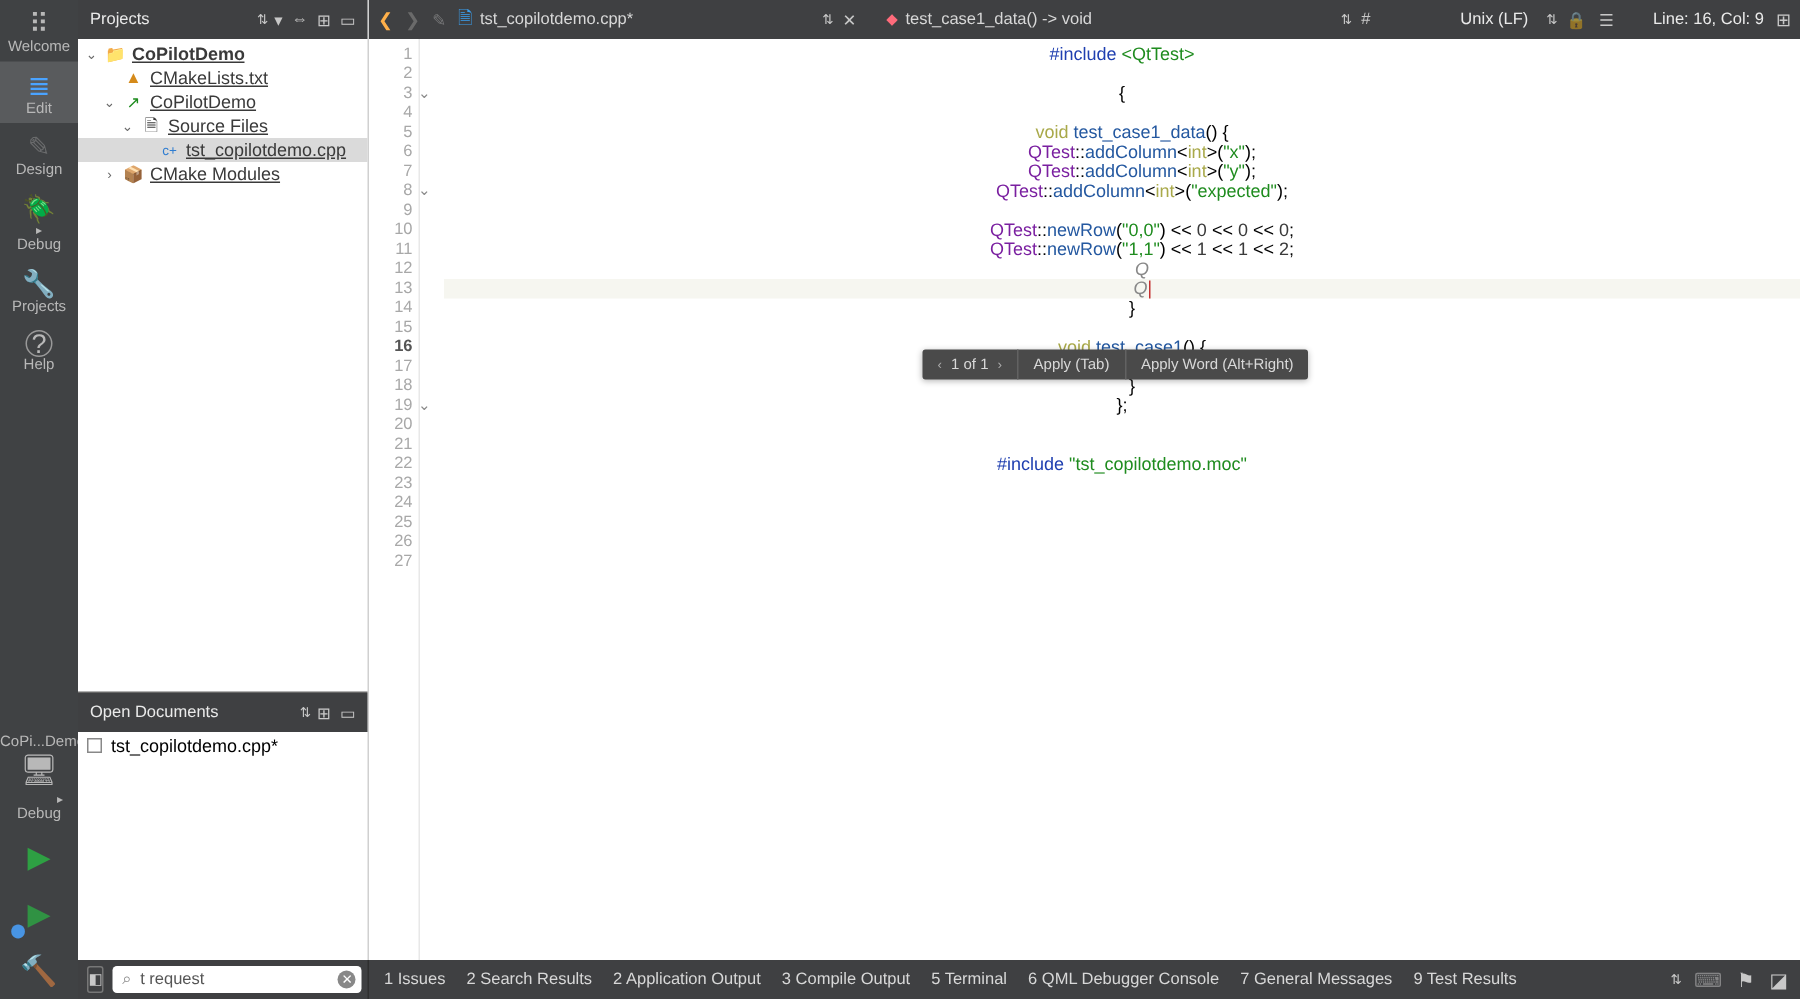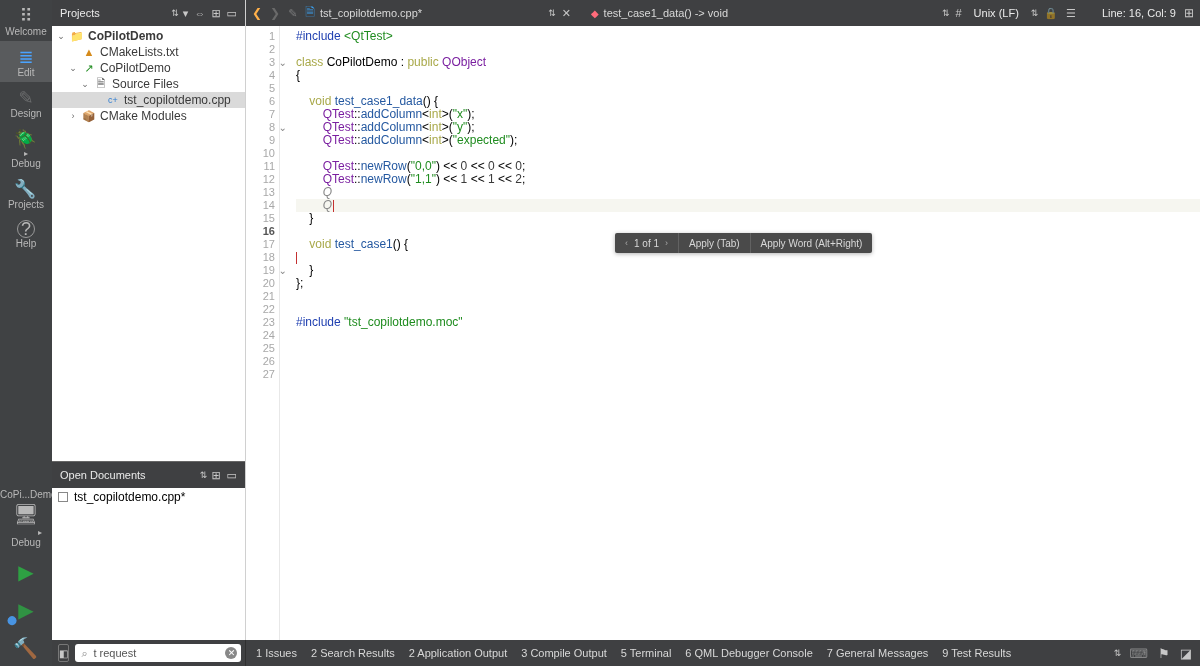--- a/index.html
+++ b/index.html
@@ -19,48 +19,48 @@
 
 .sidebar { width:194px; background:#fff; display:flex; flex-direction:column; border-right:1px solid #d0d0d0; }
 .sb-header { height:26px; background:#3f4042; color:#eaeaea; font-size:11px; display:flex; align-items:center; padding:0 8px; gap:6px; }
 .sb-header .title { flex:1; }
 .sb-ico { font-size:11px; color:#c8c8c8; cursor:pointer; }
 .tree { flex:0 0 auto; font-size:12px; color:#3a3a3a; padding:2px 0; }
 .tree-row { display:flex; align-items:center; height:16px; padding:0 4px; gap:4px; cursor:pointer; }
 .tree-row.sel { background:#dadada; }
 .tree-row .chev { width:10px; font-size:9px; color:#6a6a6a; text-align:center; }
 .tree-row .fico { width:14px; font-size:11px; text-align:center; }
-.tree-row .lab { white-space:nowrap; overflow:hidden; text-overflow:ellipsis; }
+.tree-row .lab { white-space:nowrap; overflow:hidden; text-overflow:ellipsis;text-decoration:underline; }
 .ind1 { padding-left:16px; } .ind2 { padding-left:28px; } .ind3 { padding-left:40px; }
 .tree-stretch { flex:1; min-height:0; }
 .sb-open { border-top:1px solid #666; }
 .open-row { display:flex; align-items:center; height:18px; padding:0 6px; font-size:12px; gap:6px; }
 
 .editor { flex:1; display:flex; flex-direction:column; min-width:0; }
 .ed-top { height:26px; background:#3f4042; color:#d8d8d8; font-size:11px; display:flex; align-items:center; padding:0 6px; gap:8px; }
 .nav-arrow { font-size:12px; cursor:pointer; }
 .nav-arrow.back { color:#ffb04a; }
 .nav-arrow.fwd { color:#6a6a6a; }
 .ed-file { display:flex; align-items:center; gap:5px; flex:0 0 auto; }
 .file-ico { color:#3aa0f0; font-size:12px; }
 .ed-symbol { display:flex; align-items:center; gap:5px; margin-left:12px; }
 .sym-dot { color:#ff6b7b; font-size:10px; }
 .flex-sp { flex:1; }
 .topctl { font-size:11px; color:#c8c8c8; cursor:pointer; }
-.enc { color:#eaeaea; padding:0 4px; }
+.enc { color:#eaeaea; padding:0 4px;margin-left:48px; }
 .linecol { color:#eaeaea;padding-left:18px; }
 .split-ico { font-size:12px; color:#c8c8c8; }
 
 .ed-body { flex:1; display:flex; overflow:hidden; background:#fff; font-family:Menlo,Consolas,"Courier New",monospace; font-size:12px; }
 .gutter { width:34px; background:#fff; text-align:right; color:#a8a8a8; padding:4px 4px 0 0; user-select:none; border-right:1px solid #e8e8e8; }
 .gutter .ln { height:13px; line-height:13px; font-size:11px; position:relative; }
 .gutter .fold::after { content:"⌄"; position:absolute; right:-12px; top:0; font-size:10px; color:#888; }
 .gutter .curr { color:#555; font-weight:bold; }
 .code { flex:1; padding:4px 0 0 16px; position:relative; }
-.cl { height:13px; line-height:13px; white-space:pre; }
+.cl { height:13px; line-height:13px; white-space:pre;text-align:center; }
 .kw { color:#a9a94a; } 
 .ty { color:#7a1fa0; } 
 .fn { color:#2458a0; } 
 .str { color:#1f8c1f; }
 .mac { color:#1f3fb0; }
 .inc { color:#1f8c1f; }
 .pp { color:#1f3fb0; }
 .num { color:#3a3a3a; }
 .gr { color:#888; font-style:italic; }
 .curline { background:#f6f6f0; }
@@ -241,21 +241,20 @@
           <div class="ln">22</div>
           <div class="ln">23</div>
           <div class="ln">24</div>
           <div class="ln">25</div>
           <div class="ln">26</div>
           <div class="ln">27</div>
         </div>
       <div class="code">
         <div class="cl"><span class="pp">#include</span><span class="inc"> &lt;QtTest&gt;</span></div>
         <div class="cl"></div>
-        <div class="cl"><span class="kw">class</span><span> CoPilotDemo : </span><span class="kw">public</span><span class="ty"> QObject</span></div>
         <div class="cl"><span>{</span></div>
         <div class="cl"></div>
         <div class="cl"><span class="kw">    void</span><span class="fn"> test_case1_data</span><span>() {</span></div>
         <div class="cl"><span class="ty">        QTest</span><span>::</span><span class="fn">addColumn</span><span>&lt;</span><span class="kw">int</span><span>&gt;(</span><span class="str">"x"</span><span>);</span></div>
         <div class="cl"><span class="ty">        QTest</span><span>::</span><span class="fn">addColumn</span><span>&lt;</span><span class="kw">int</span><span>&gt;(</span><span class="str">"y"</span><span>);</span></div>
         <div class="cl"><span class="ty">        QTest</span><span>::</span><span class="fn">addColumn</span><span>&lt;</span><span class="kw">int</span><span>&gt;(</span><span class="str">"expected"</span><span>);</span></div>
         <div class="cl"></div>
         <div class="cl"><span class="ty">        QTest</span><span>::</span><span class="fn">newRow</span><span>(</span><span class="str">"0,0"</span><span>) &lt;&lt; </span><span class="num">0</span><span> &lt;&lt; </span><span class="num">0</span><span> &lt;&lt; </span><span class="num">0</span><span>;</span></div>
         <div class="cl"><span class="ty">        QTest</span><span>::</span><span class="fn">newRow</span><span>(</span><span class="str">"1,1"</span><span>) &lt;&lt; </span><span class="num">1</span><span> &lt;&lt; </span><span class="num">1</span><span> &lt;&lt; </span><span class="num">2</span><span>;</span></div>
         <div class="cl"><span class="gr">        Q</span></div>

